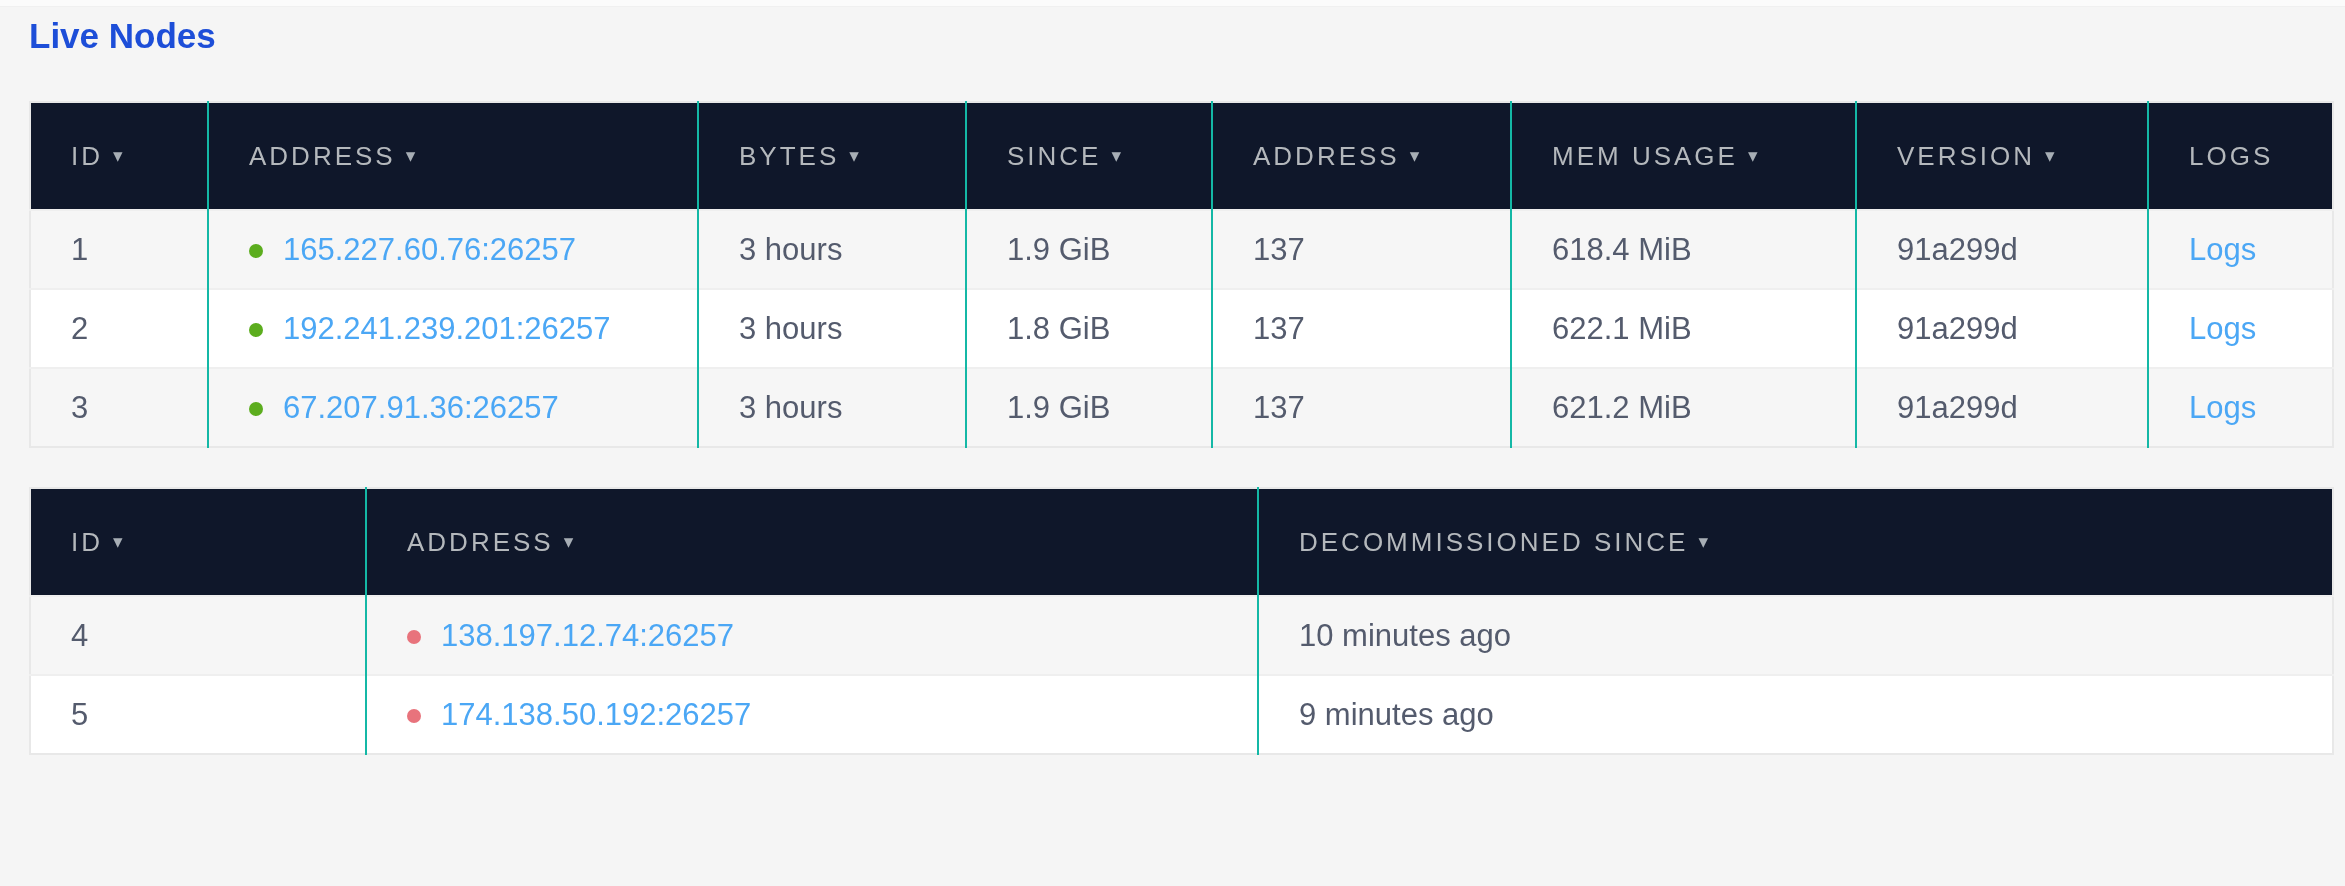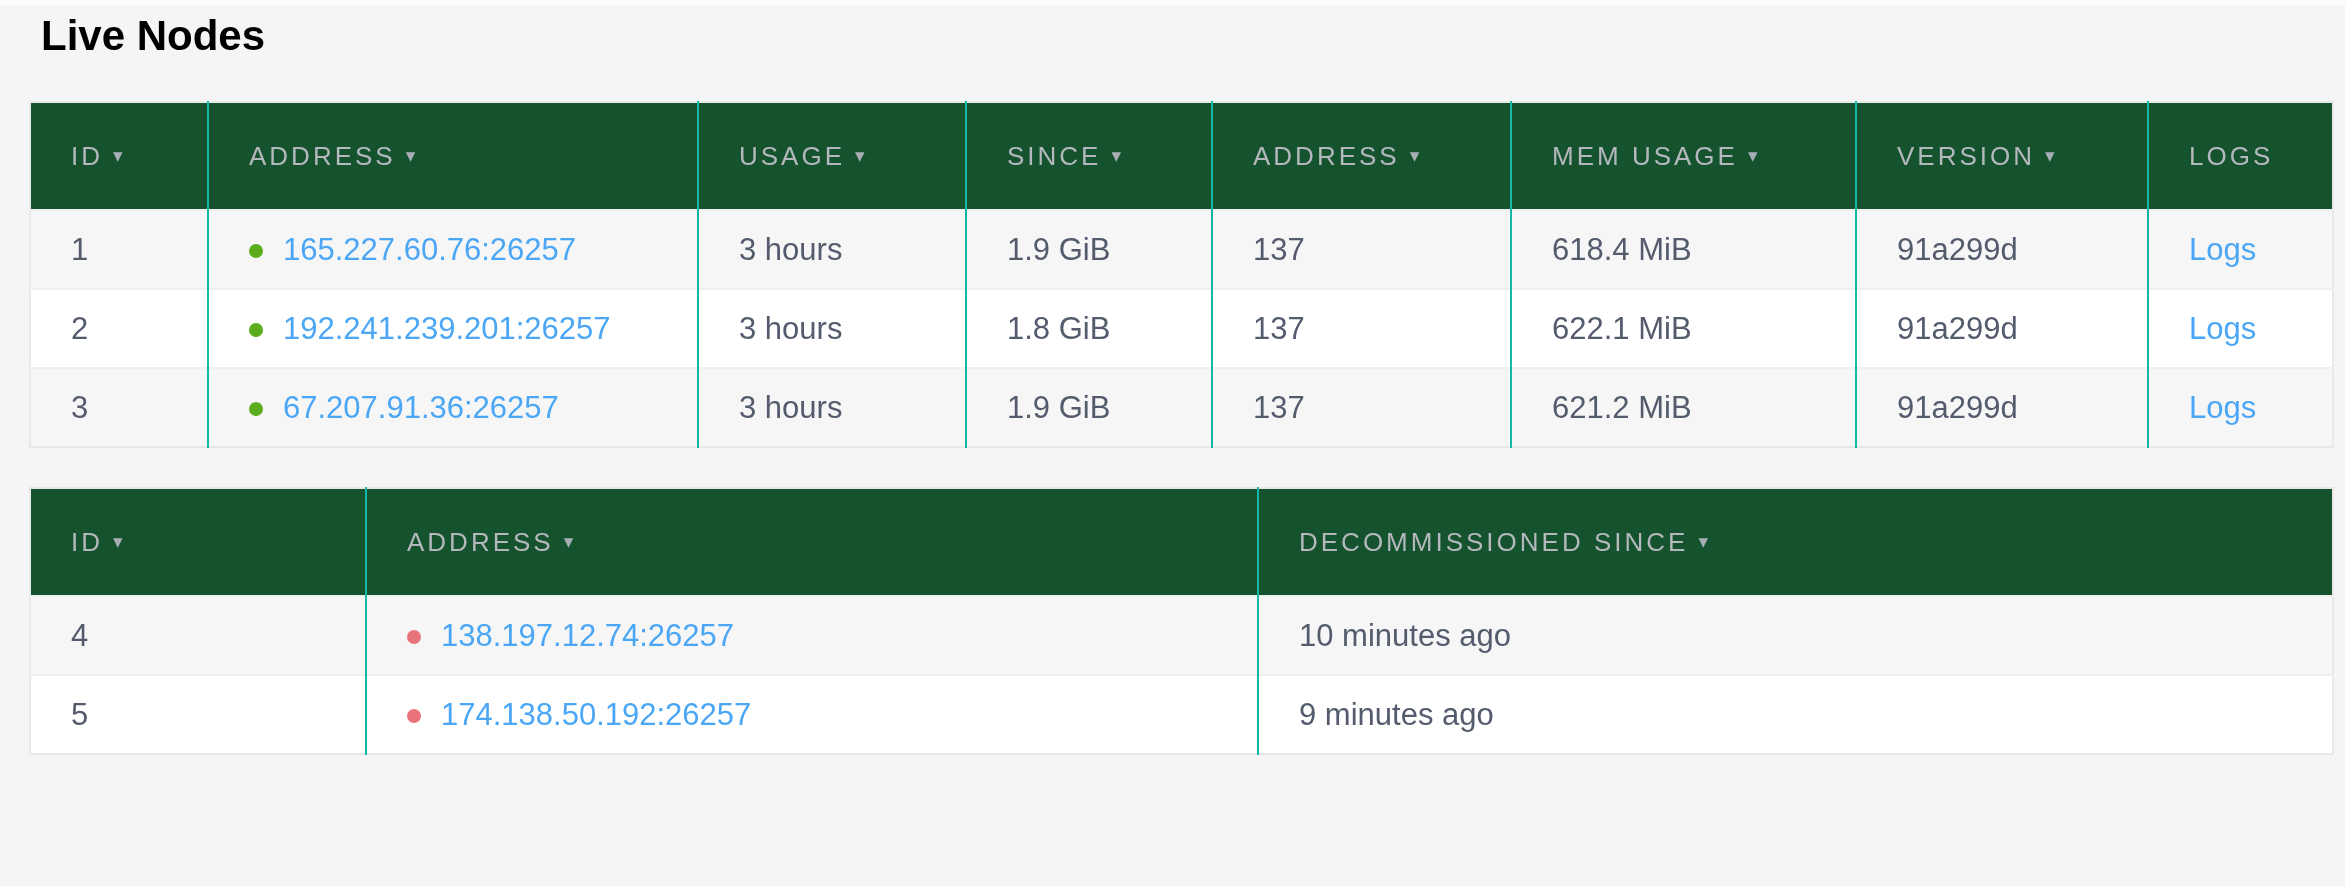--- a/index.html
+++ b/index.html
@@ -12,38 +12,38 @@
   html,body{margin:0;padding:0;}
   body{
     width:2345px;height:886px;overflow:hidden;
     background:var(--page-background);
     font-family:"Liberation Sans","DejaVu Sans",sans-serif;
     -webkit-font-smoothing:antialiased;
   }
   .top-strip{height:7px;background:#fbfbfb;border-bottom:1px solid #f0f0f0;}
   .content{padding-left:29px;}
   .section-title{
-    margin:12px;font-size:42px;line-height:46px;font-weight:700;color:#000000;
+    margin:0;font-size:35px;line-height:46px;font-weight:700;color:#1d4ed8;
   }
   #live-title{margin-top:6px;}
   #decomm-title{margin-top:52px;}
   table.nodes{
     margin-top:42px;
     width:2303px;
     border-collapse:collapse;
     table-layout:fixed;
     background:#ffffff;
     border:2px solid #e8e8e8;
   }
   #decomm-table{margin-top:39px;}
   th{
     height:108px;
     padding:0 10px 0 40px;
     text-align:left;vertical-align:middle;
-    background:#14532d;
+    background:#0f172a;
     font-size:26px;font-weight:500;letter-spacing:3px;
     color:#b4b8bc;
     white-space:nowrap;
     cursor:pointer;
   }
   td{
     height:79px;
     padding:0 10px 0 40px;
     vertical-align:middle;
     font-size:31px;color:#545b6d;
@@ -88,21 +88,21 @@
       </colgroup>
       <thead>
         <tr>
           <th>
             <span>ID</span><span class="sort-arrow">▾</span>
           </th>
           <th>
             <span>ADDRESS</span><span class="sort-arrow">▾</span>
           </th>
           <th>
-            <span>USAGE</span><span class="sort-arrow">▾</span>
+            <span>BYTES</span><span class="sort-arrow">▾</span>
           </th>
           <th>
             <span>SINCE</span><span class="sort-arrow">▾</span>
           </th>
           <th>
             <span>ADDRESS</span><span class="sort-arrow">▾</span>
           </th>
           <th>
             <span>MEM USAGE</span><span class="sort-arrow">▾</span>
           </th>

